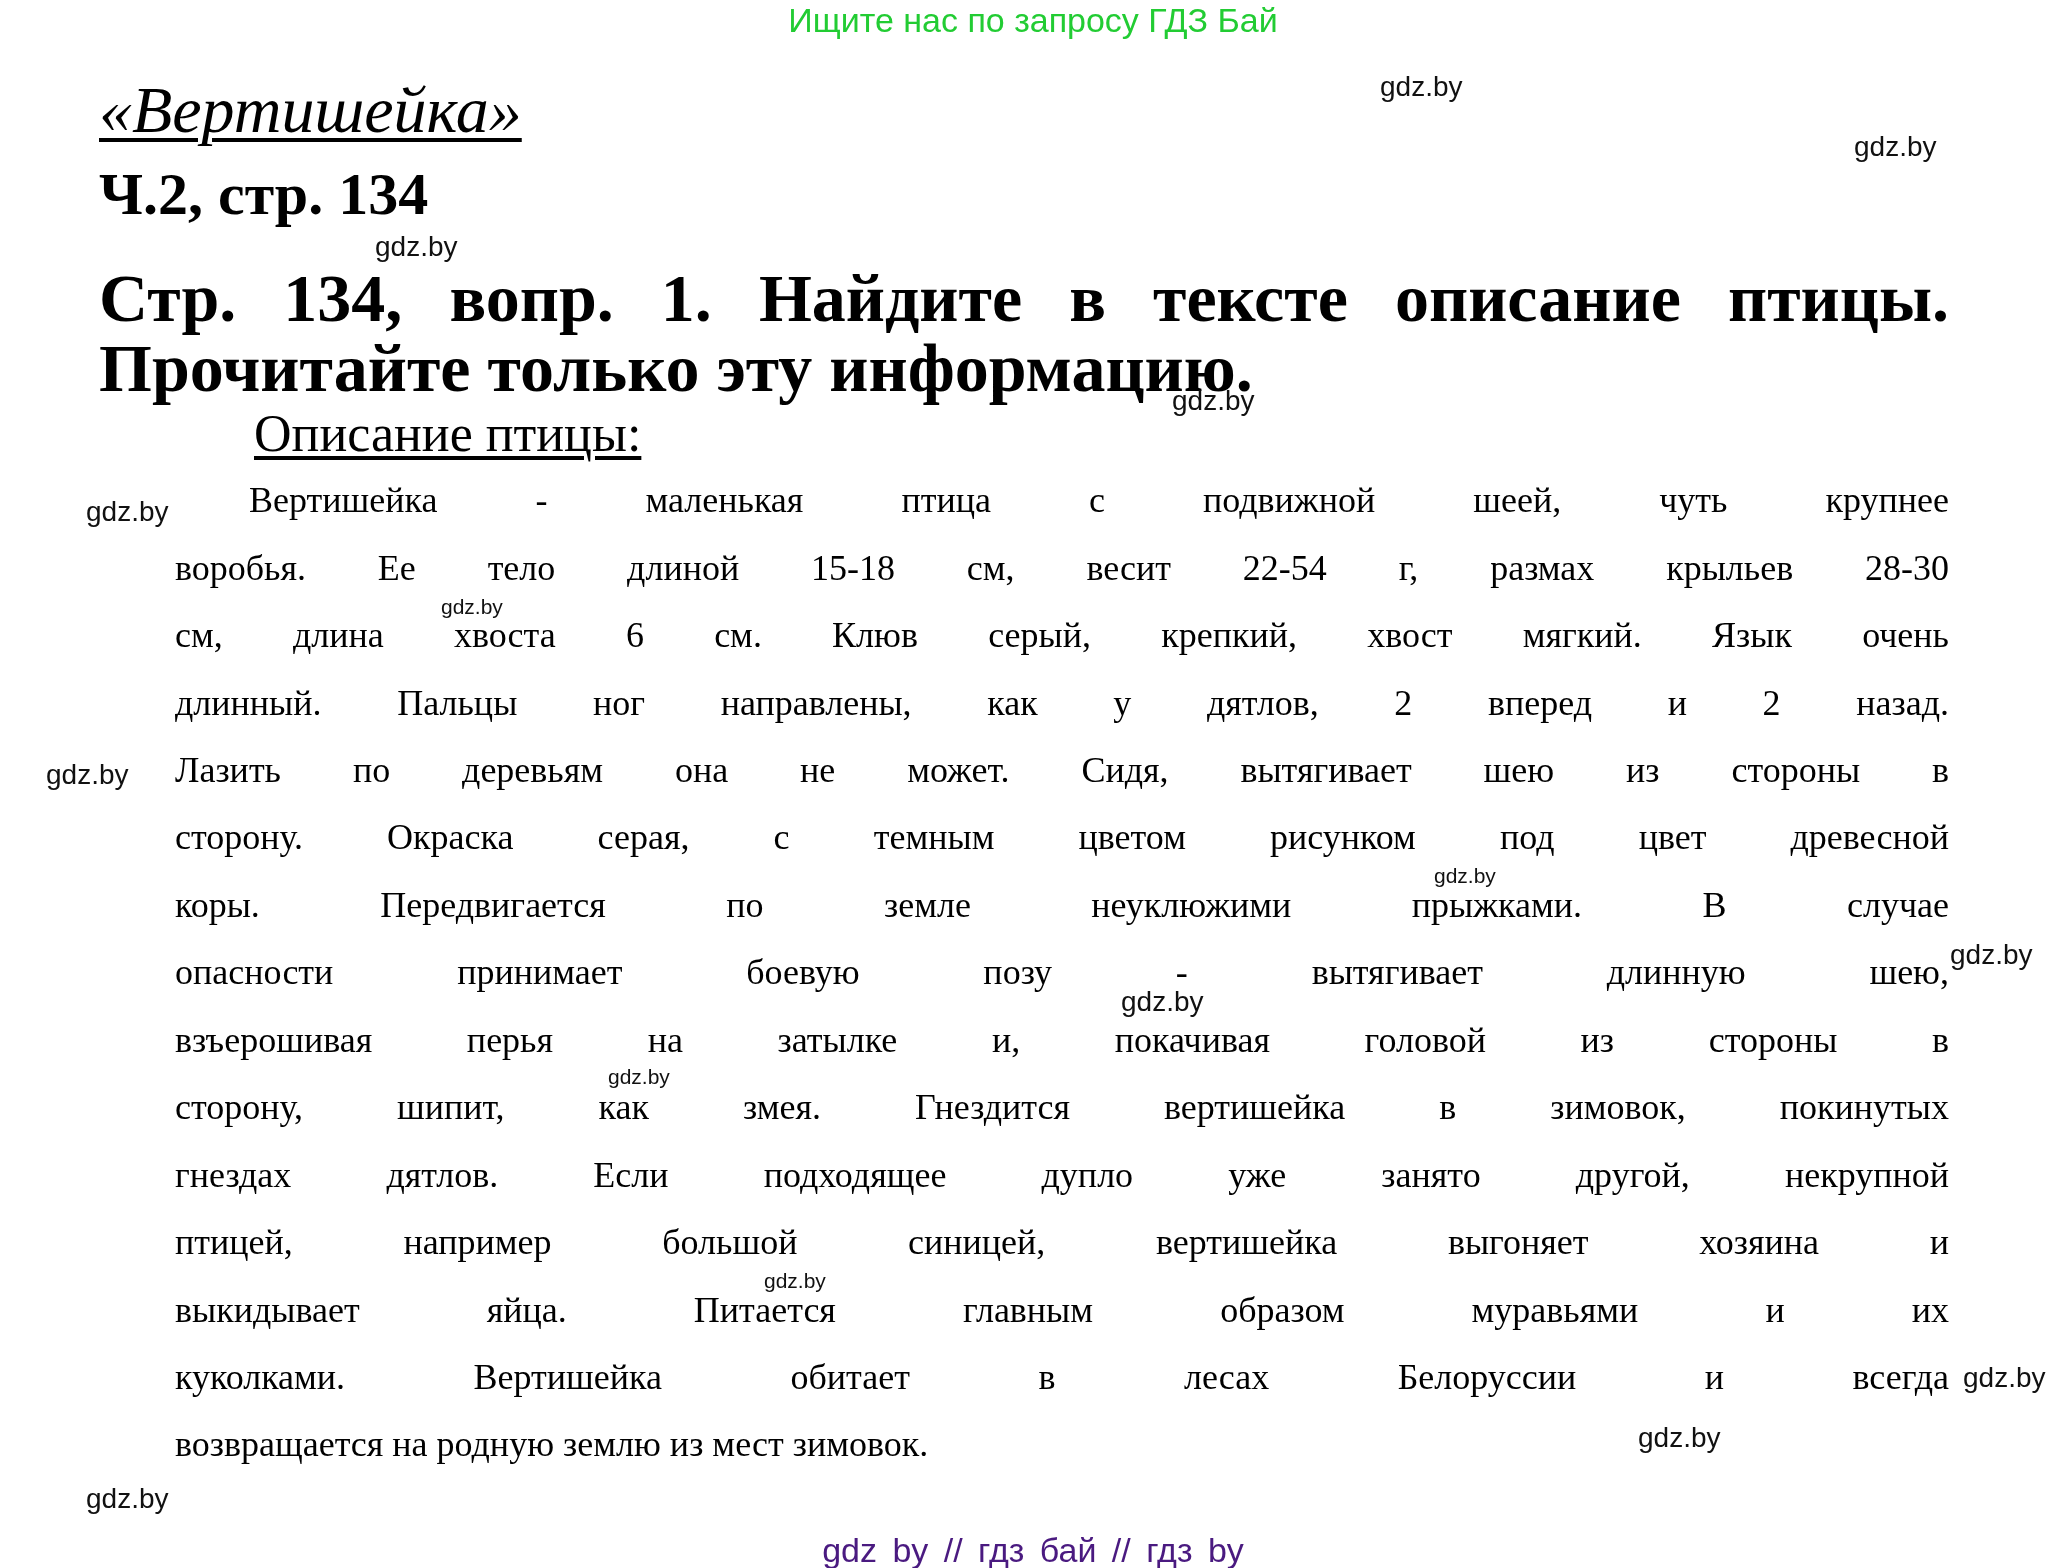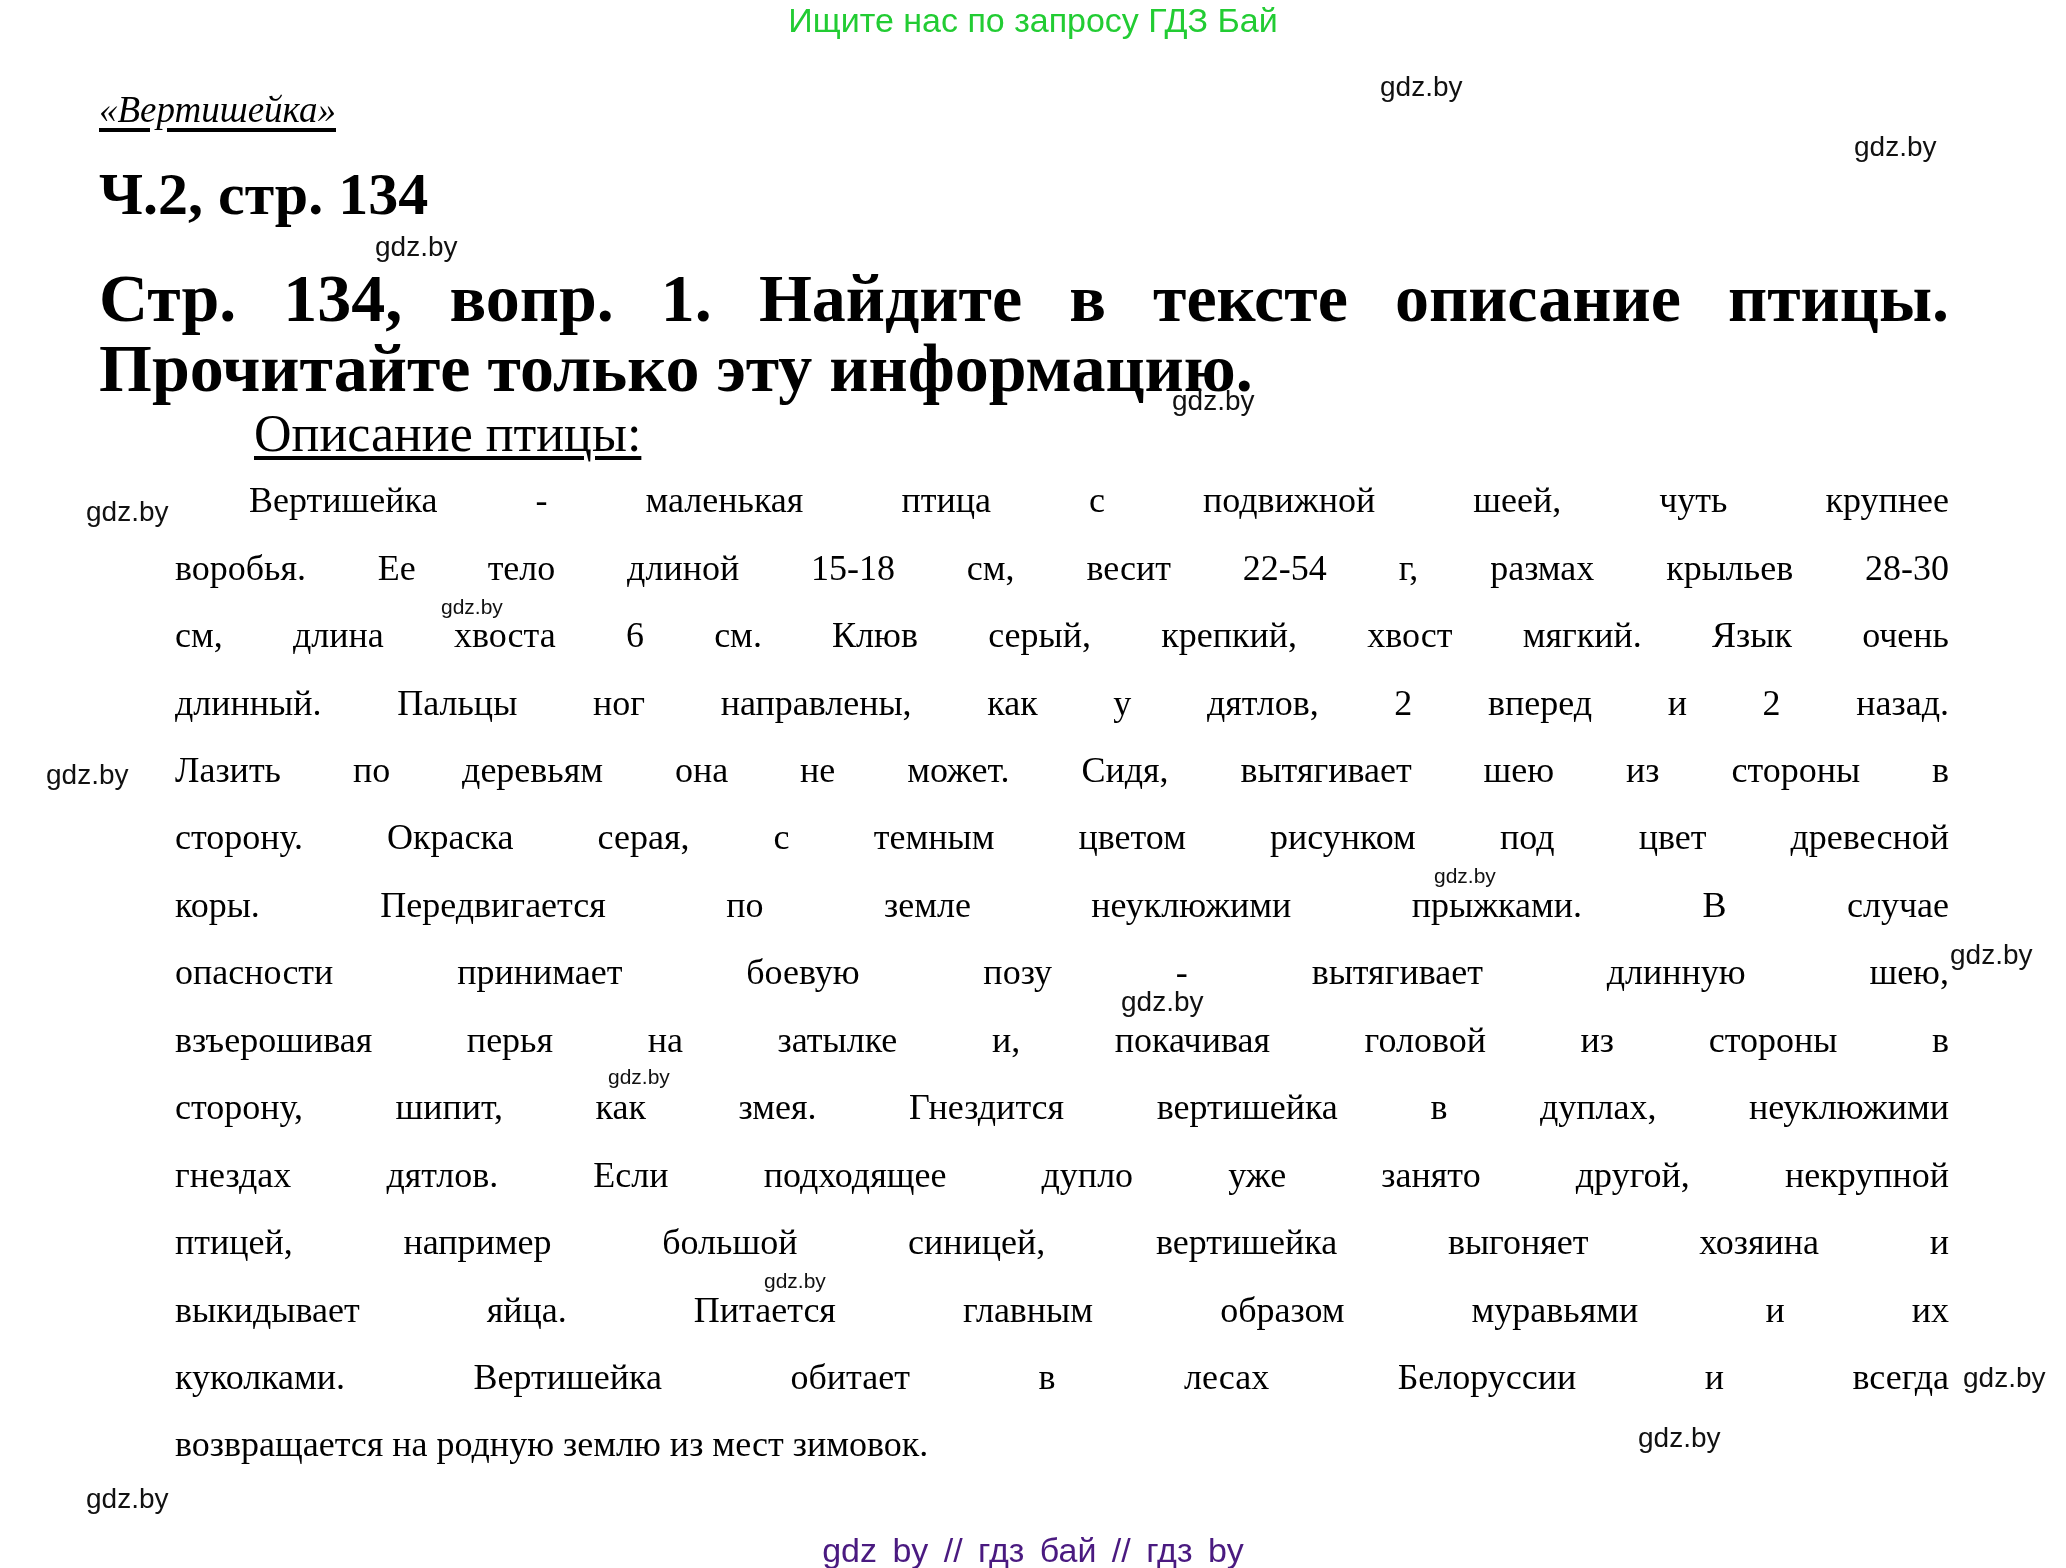--- a/index.html
+++ b/index.html
@@ -1,20 +1,20 @@
 <!DOCTYPE html>
 <html><head>
 <meta charset="utf-8">
 <style>
   html, body { margin:0; padding:0; background:#ffffff; }
   body { width:2066px; height:1568px; position:relative; overflow:hidden; font-family:"Liberation Serif", serif; color:#000; }
   .abs { position:absolute; white-space:nowrap; }
   .header-ad { left:0; width:2066px; top:0; text-align:center; font-family:"Liberation Sans", sans-serif; font-size:34px; line-height:40px; color:#22cc33; }
   .footer-ad { left:0; width:2066px; top:1530px; text-align:center; font-family:"Liberation Sans", sans-serif; font-size:34px; line-height:40px; color:#4a1a80; word-spacing:6px; }
-  .title { left:99px; top:80px; font-size:37px; font-style:italic; text-decoration:underline; text-decoration-thickness:4px; text-underline-offset:6px; line-height:60px; }
+  .title { left:99px; top:80px; font-size:66px; font-style:italic; text-decoration:underline; text-decoration-thickness:4px; text-underline-offset:6px; line-height:60px; }
   .subtitle { left:99px; top:164px; font-size:60px; font-weight:bold; line-height:60px; }
   .question { left:99px; width:1850px; top:263px; font-size:68px; font-weight:bold; line-height:70px; white-space:normal; text-align:justify; text-align-last:left; }
   .section-label { left:254px; top:404px; font-size:52px; text-decoration:underline; text-decoration-thickness:4px; text-underline-offset:5px; line-height:60px; }
   .body-line { left:175px; width:1774px; font-size:36px; line-height:60px; text-align:justify; text-align-last:justify; white-space:nowrap; }
   .body-line.first { left:249px; width:1700px; }
   .body-line.last { text-align-last:left;font-family:Liberation Serif, serif; }
   .wm { font-family:"Liberation Sans", sans-serif; color:#111; font-size:28px; line-height:30px; }
   .wm.small { font-size:21px; }
 </style>
 </head>
@@ -30,21 +30,21 @@
 <div>
   <div class="abs body-line first" style="top:470px">Вертишейка - маленькая птица с подвижной шеей, чуть крупнее</div>
   <div class="abs body-line" style="top:538px">воробья. Ее тело длиной 15-18 см, весит 22-54 г, размах крыльев 28-30</div>
   <div class="abs body-line" style="top:605px">см, длина хвоста 6 см. Клюв серый, крепкий, хвост мягкий. Язык очень</div>
   <div class="abs body-line" style="top:673px">длинный. Пальцы ног направлены, как у дятлов, 2 вперед и 2 назад.</div>
   <div class="abs body-line" style="top:740px">Лазить по деревьям она не может. Сидя, вытягивает шею из стороны в</div>
   <div class="abs body-line" style="top:807px">сторону. Окраска серая, с темным цветом рисунком под цвет древесной</div>
   <div class="abs body-line" style="top:875px">коры. Передвигается по земле неуклюжими прыжками. В случае</div>
   <div class="abs body-line" style="top:942px">опасности принимает боевую позу - вытягивает длинную шею,</div>
   <div class="abs body-line" style="top:1010px">взъерошивая перья на затылке и, покачивая головой из стороны в</div>
-  <div class="abs body-line" style="top:1077px">сторону, шипит, как змея. Гнездится вертишейка в дуплах, неуклюжими</div>
+  <div class="abs body-line" style="top:1077px">сторону, шипит, как змея. Гнездится вертишейка в зимовок, покинутых</div>
   <div class="abs body-line" style="top:1145px">гнездах дятлов. Если подходящее дупло уже занято другой, некрупной</div>
   <div class="abs body-line" style="top:1212px">птицей, например большой синицей, вертишейка выгоняет хозяина и</div>
   <div class="abs body-line" style="top:1280px">выкидывает яйца. Питается главным образом муравьями и их</div>
   <div class="abs body-line" style="top:1347px">куколками. Вертишейка обитает в лесах Белоруссии и всегда</div>
   <div class="abs body-line last" style="top:1414px">возвращается на родную землю из мест зимовок.</div>
 </div>
 
 <div id="watermarks">
     <div class="abs wm" style="left: 1380px; top: 72px;">gdz.by</div>
     <div class="abs wm" style="left: 1854px; top: 132px;">gdz.by</div>

